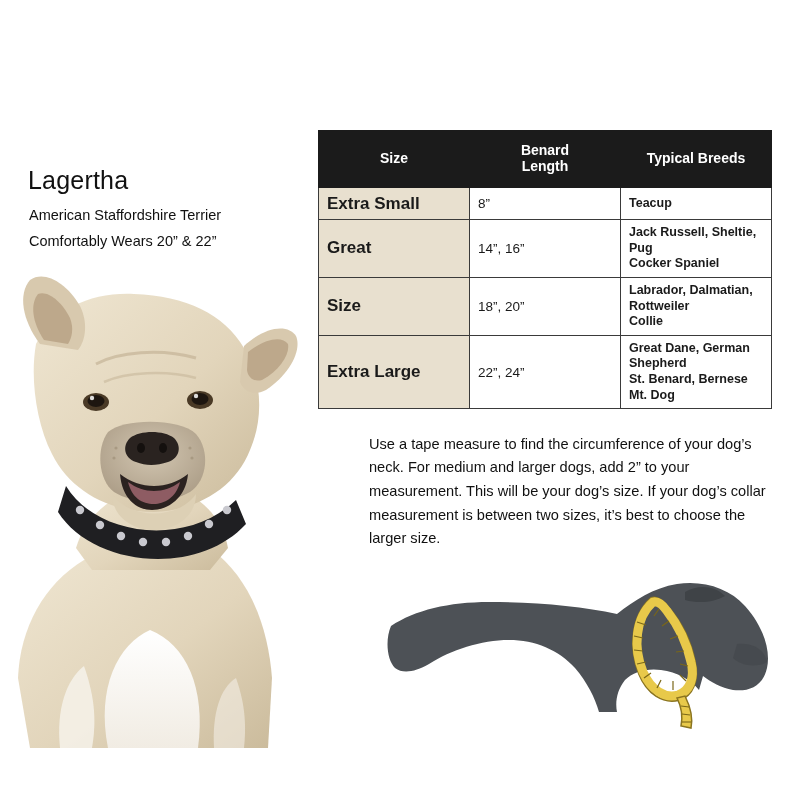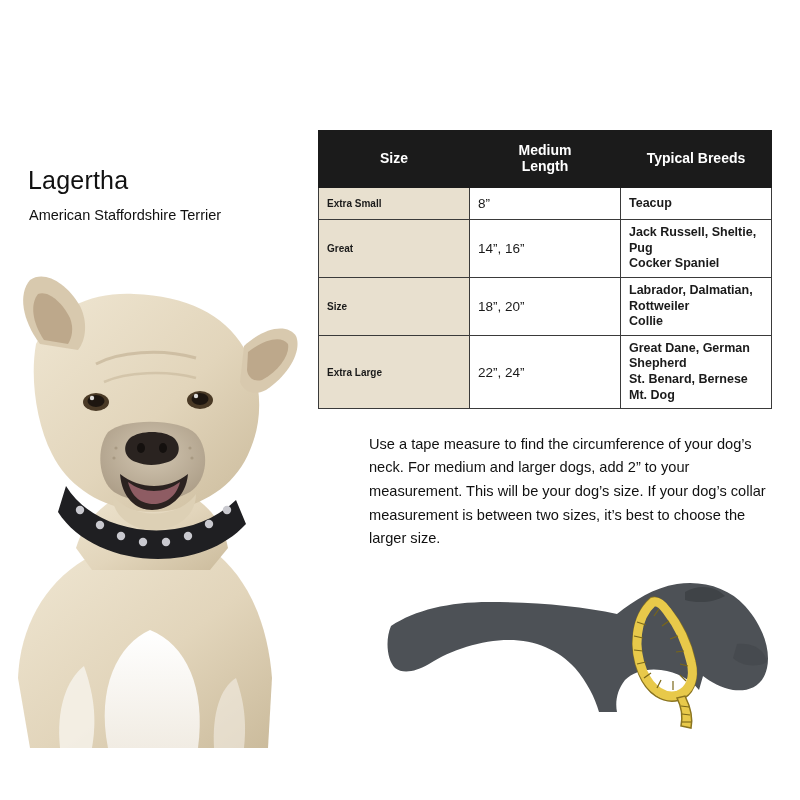--- a/index.html
+++ b/index.html
@@ -82,21 +82,21 @@
     text-align: center;
     height: 46px;
     line-height: 1.12;
     border-color: #1b1b1b;
   }
   #size-chart thead th.hdr-breeds { text-align: center; }
   #size-chart tbody td.col-size {
     background: #e8e0cf;
     font-weight: bold;
     width: 104px;
-    font-size: 10px;
+    font-size: 17px;
   }
   #size-chart tbody td.col-length {
     background: #ffffff;
     width: 86px;
     font-size: 13.5px;
     font-weight: normal;
   }
   #size-chart tbody td.col-breeds {
     background: #ffffff;
     font-weight: bold;
@@ -127,20 +127,21 @@
 
   .nowrap { white-space: nowrap; }
 </style>
 </head>
 <body>
 
 <div id="left-panel">
 
   <div id="dog-title">Lagertha</div>
   <div id="dog-breed">American Staffordshire Terrier</div>
+  <div id="dog-wears">Comfortably Wears 20” &amp; 22”</div>
 
   <div id="dog-photo">
     <svg width="330" height="500" viewBox="0 0 330 500" xmlns="http://www.w3.org/2000/svg">
       <defs>
         <linearGradient id="furGrad" x1="0" y1="0" x2="1" y2="1">
           <stop offset="0%" stop-color="#efe6d2"></stop>
           <stop offset="55%" stop-color="#e2d5bb"></stop>
           <stop offset="100%" stop-color="#cbbb9c"></stop>
         </linearGradient>
         <linearGradient id="chestGrad" x1="0" y1="0" x2="0" y2="1">
@@ -219,21 +220,21 @@
       </g>
     </svg>
   </div>
 </div>
 
 <table id="size-chart">
   <thead>
     <tr>
       <th class="hdr-size">Size</th>
       <th class="hdr-length">
-        <span>Medium</span><br>
+        <span>Benard</span><br>
         <span>Length</span>
       </th>
       <th class="hdr-breeds">Typical Breeds</th>
     </tr>
   </thead>
   <tbody>
     <tr>
       <td class="col-size nowrap">Extra Small</td>
       <td class="col-length nowrap">8”</td>
       <td class="col-breeds">

